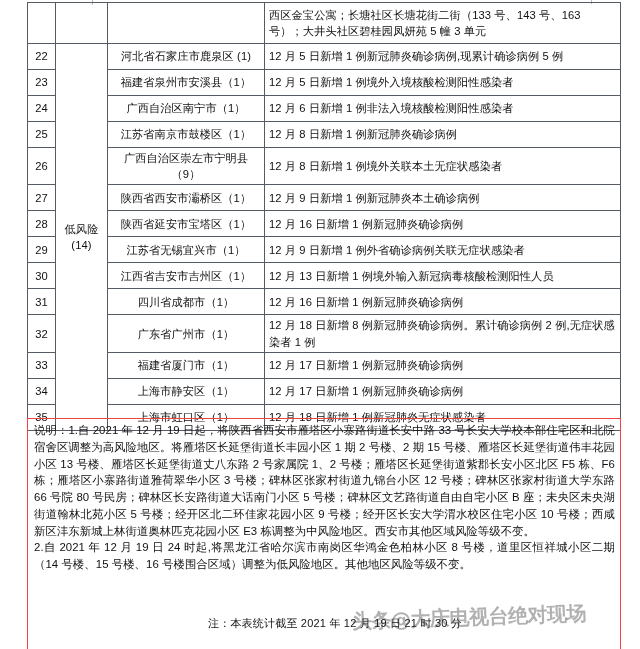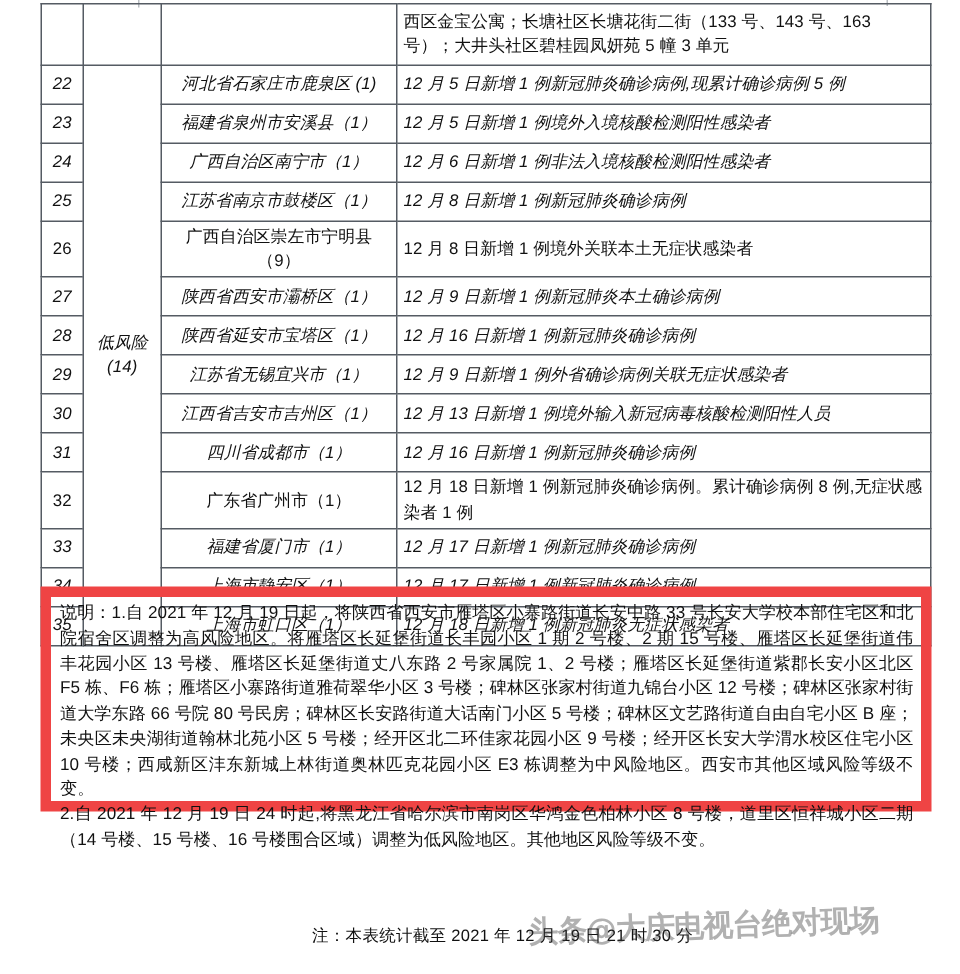--- a/index.html
+++ b/index.html
@@ -46,31 +46,31 @@
   .col-level { width: 52px;  text-align: center; }
   .col-area  { width: 157px; text-align: center; }
   .col-desc  { text-align: left; padding-left: 7px; }
 
   .cell-idx   { text-align: center; font-size: 11.5px; }
   .cell-level { text-align: center; font-size: 11.5px; line-height: 1.3; }
   .cell-area  { text-align: center; }
   .cell-desc  { text-align: left; }
 
   tr.row-top td { height: 36px; vertical-align: middle; }
-  tr.row-std td { height: 21px; font-style: italic; }
+  tr.row-std td { height: 21px; }
   tr.row-tall td { height: 31px; }
 
   
   .note-box {
     position: absolute;
     left: 27px;
-    top: 391px;
+    top: 418px;
     width: 594px;
-    height: 150px;
-    border: 7px solid #ef4444;
+    height: 232px;
+    border: 1px solid #ef4444;
     box-sizing: border-box;
     padding: 3px 5px 0 6px;
   }
   .note-p {
     font-size: 11.4px;
     line-height: 1.47;
     margin: 0 0 0 0;
     text-align: justify;
     letter-spacing: 0.05px;
     color: #111;
@@ -198,21 +198,21 @@
 
       <tr class="row-std">
         <td class="cell-idx">31</td>
         <td class="cell-area">四川省成都市（1）</td>
         <td class="cell-desc">12 月 16 日新增 1 例新冠肺炎确诊病例</td>
       </tr>
 
       <tr class="row-tall">
         <td class="cell-idx">32</td>
         <td class="cell-area">广东省广州市（1）</td>
-        <td class="cell-desc">12 月 18 日新增 1 例新冠肺炎确诊病例。累计确诊病例 8 例,无症状感染者 1 例</td>
+        <td class="cell-desc">12 月 18 日新增 8 例新冠肺炎确诊病例。累计确诊病例 2 例,无症状感染者 1 例</td>
       </tr>
 
       <tr class="row-std">
         <td class="cell-idx">33</td>
         <td class="cell-area">福建省厦门市（1）</td>
         <td class="cell-desc">12 月 17 日新增 1 例新冠肺炎确诊病例</td>
       </tr>
 
       <tr class="row-std">
         <td class="cell-idx">34</td>

